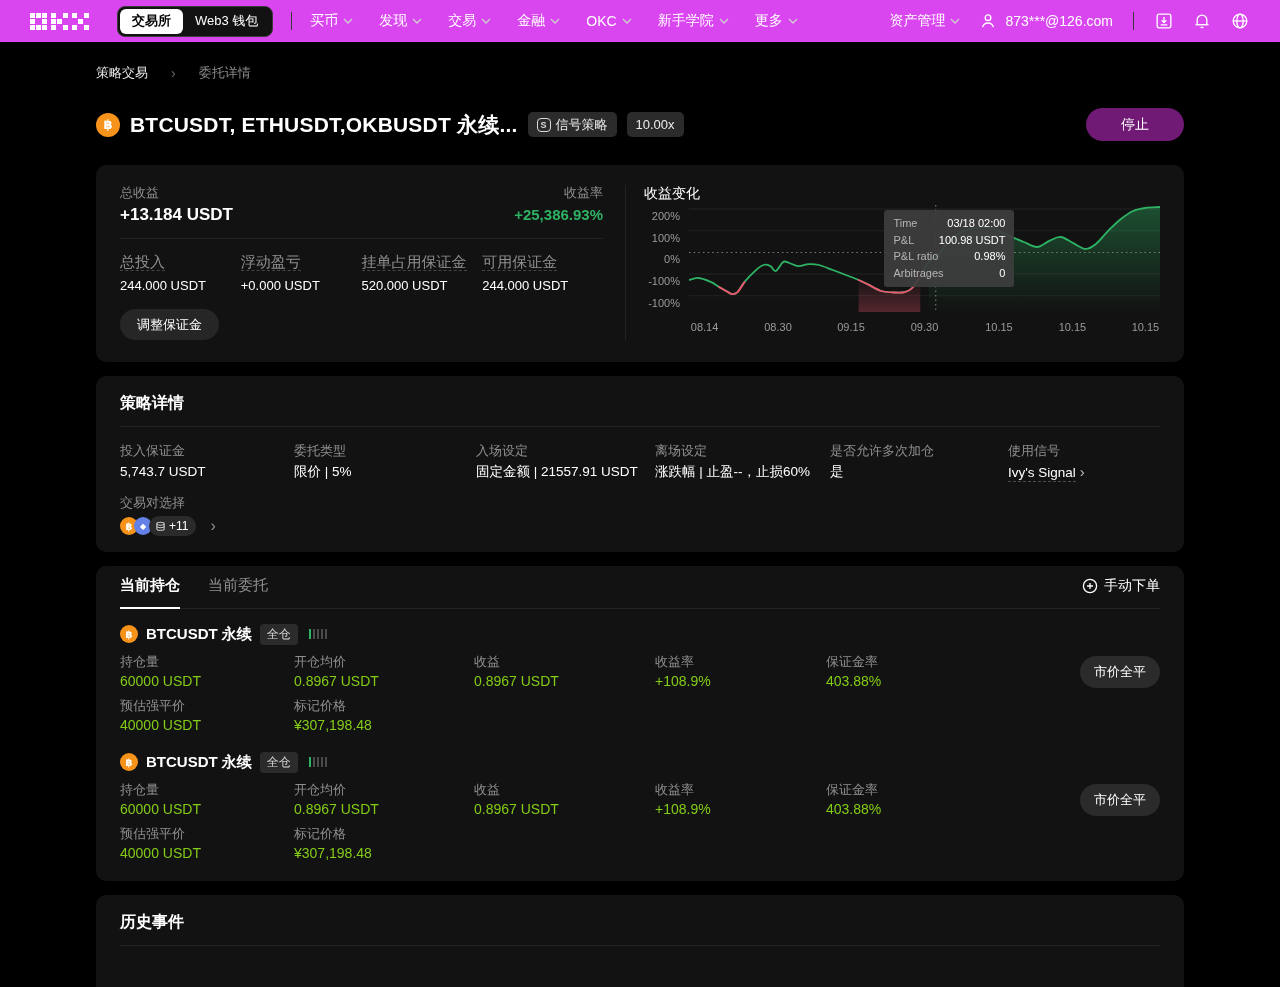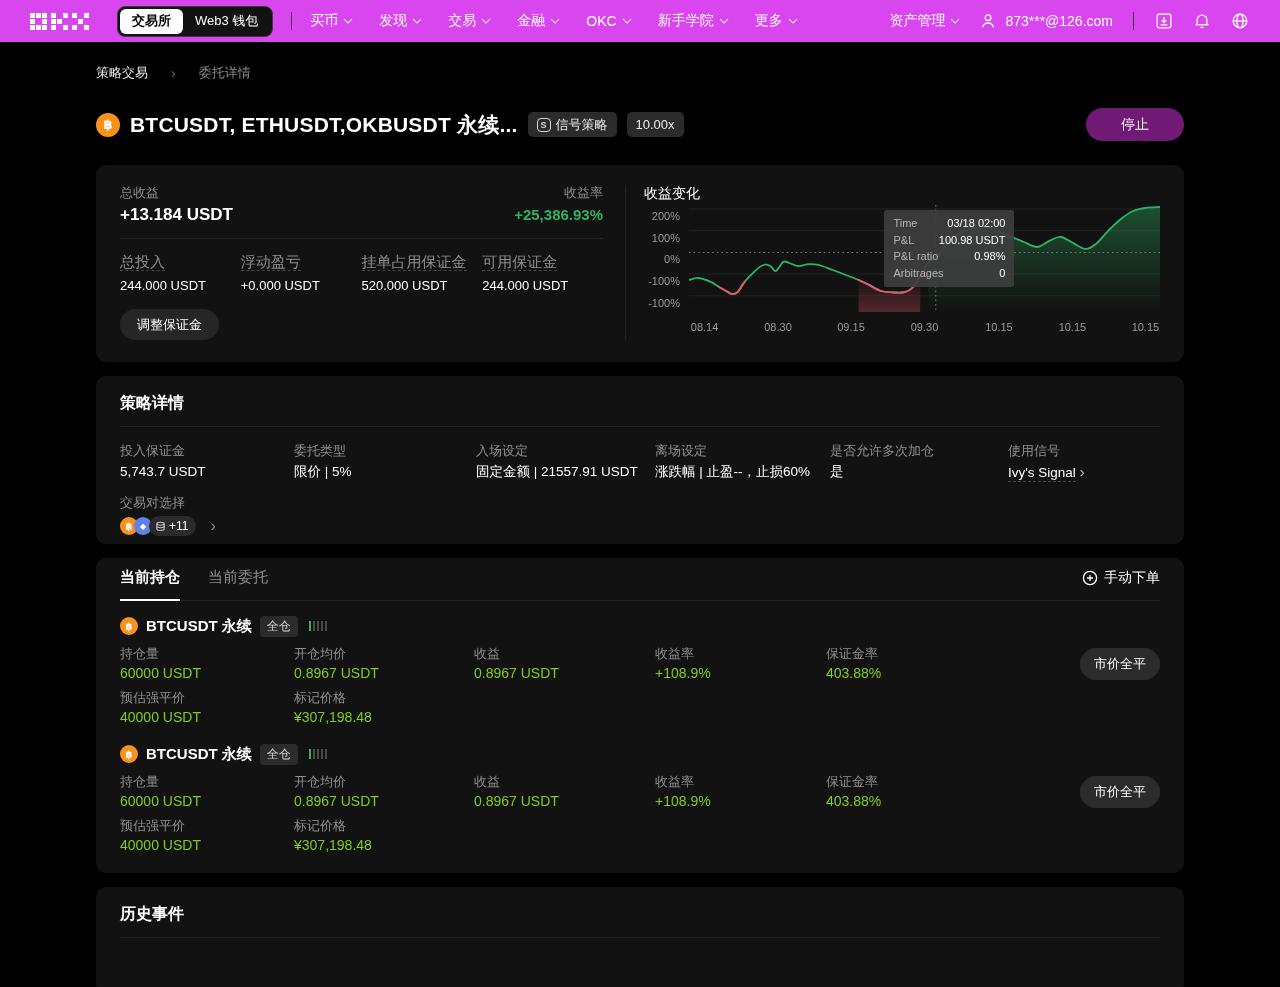--- a/index.html
+++ b/index.html
@@ -83,21 +83,21 @@
   .tt-row { display:flex; justify-content:space-between; font-size:11px; line-height:13px; }
   .tt-l { color:#b5b5b5; } .tt-v { color:#fff; }
   .x-axis { margin-left:45px; position:relative; height:13px; margin-top:9px; }
   .x-axis span { position:absolute; transform:translateX(-50%); font-size:11px; color:#9b9b9b; top:0; }
   .x-axis span:nth-child(1){left:3.3%} .x-axis span:nth-child(2){left:18.9%}
   .x-axis span:nth-child(3){left:34.4%} .x-axis span:nth-child(4){left:50%}
   .x-axis span:nth-child(5){left:65.8%} .x-axis span:nth-child(6){left:81.4%}
   .x-axis span:nth-child(7){left:96.9%}
 
   
-  .sec { padding:18px 24px 8px; }
+  .sec { padding:18px 24px 16px; }
   .sec-title { font-size:16px; font-weight:bold; line-height:18px; }
   .sec-div { border-top:1px solid #232323; margin:14px 0 16px; }
   .strat-grid { display:grid; grid-template-columns:174px 182px 179px 175px 178px 1fr; row-gap:14px; }
   .fld .val { font-size:13.5px; color:#fff; margin-top:6px; line-height:16px; }
   .link-val { border-bottom:1px dashed #4a4a4a; padding-bottom:1px; cursor:pointer; }
   .chev { color:#bdbdbd; font-size:15px; }
   .pairs-field { grid-column:1 / -1; }
   .pairs-row { display:flex; align-items:center; margin-top:6px; height:20px; }
   .coin-xs { width:18px; height:18px; font-size:10px; }
   .coin-xs.eth { margin-left:-4px; font-size:8px; }

